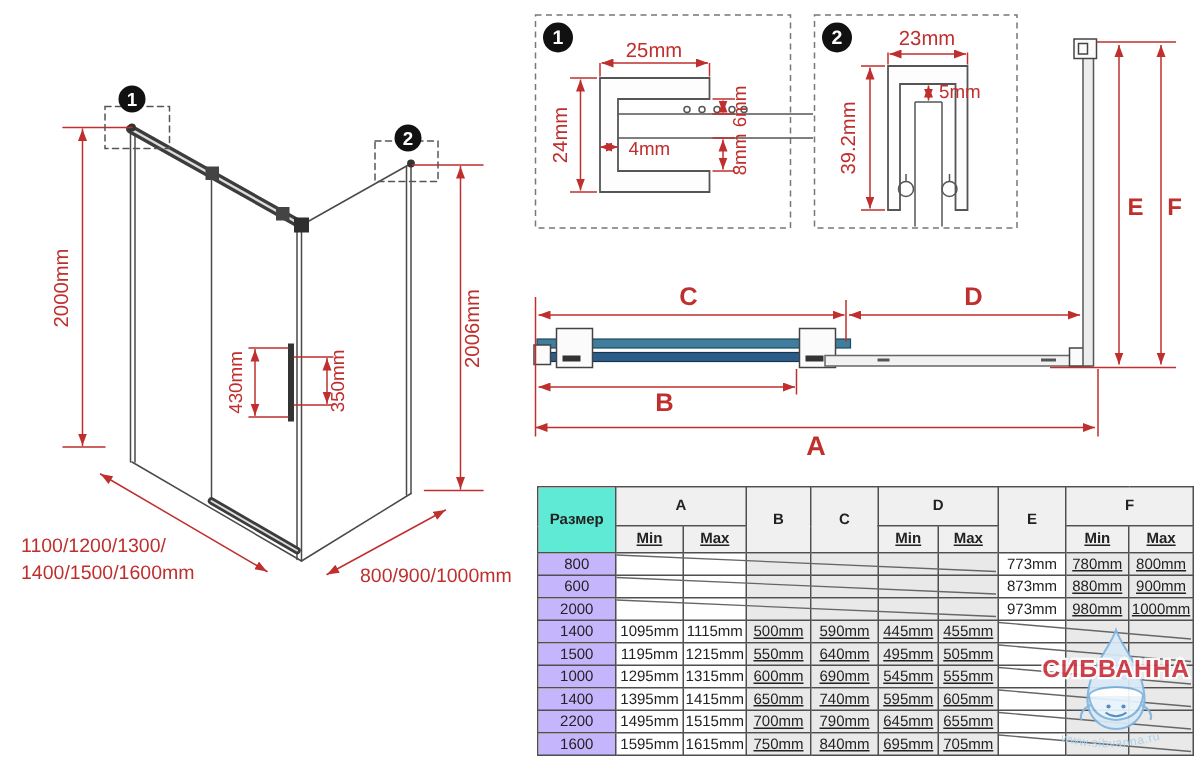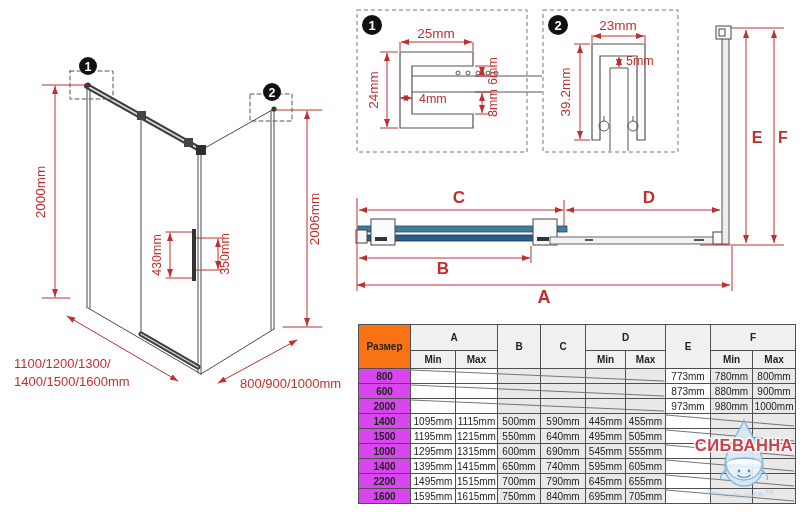--- a/index.html
+++ b/index.html
@@ -10,24 +10,24 @@
   .overlay-svg{position:absolute;left:0;top:0;z-index:5;pointer-events:none;}
 
   table.dim-table{position:absolute;left:358px;top:324px;z-index:2;border-collapse:collapse;
     table-layout:fixed;width:437px;}
   .dim-table th,.dim-table td{border:1px solid #4f4f4f;padding:0;text-align:center;
     vertical-align:middle;font-size:10px;color:#222;overflow:hidden;white-space:nowrap;}
   .dim-table tr.r1{height:26px}
   .dim-table tr.r2{height:18px}
   .dim-table tbody tr{height:15px}
   .hl{color:#bf2f2e;font-size:15px;font-weight:bold;background:#f0f0f0;}
-  .hdr{background:#f97316;}
-  .mm{font-weight:bold;background:#f0f0f0;}
-  .sz{background:#d946ef;font-weight:bold;color:#111;}
-  .sh{background:#e9e9e9;}
+  .hdr{background:#5eead4;}
+  .mm{font-weight:bold;background:#f0f0f0;text-decoration:underline;}
+  .sz{background:#c4b5fd;font-weight:normal;color:#111;}
+  .sh{background:#e9e9e9;text-decoration:underline;}
 </style>
 </head>
 <body>
 
 <div class="canvas">
 
   <svg class="dim-svg" width="800" height="512" viewBox="0 0 800 512">
     <defs>
       <marker id="mE" markerWidth="9" markerHeight="8" refX="8" refY="3" orient="auto" markerUnits="userSpaceOnUse">
         <path d="M0,0L8,3L0,6Z" fill="#bf2f2e"></path>

